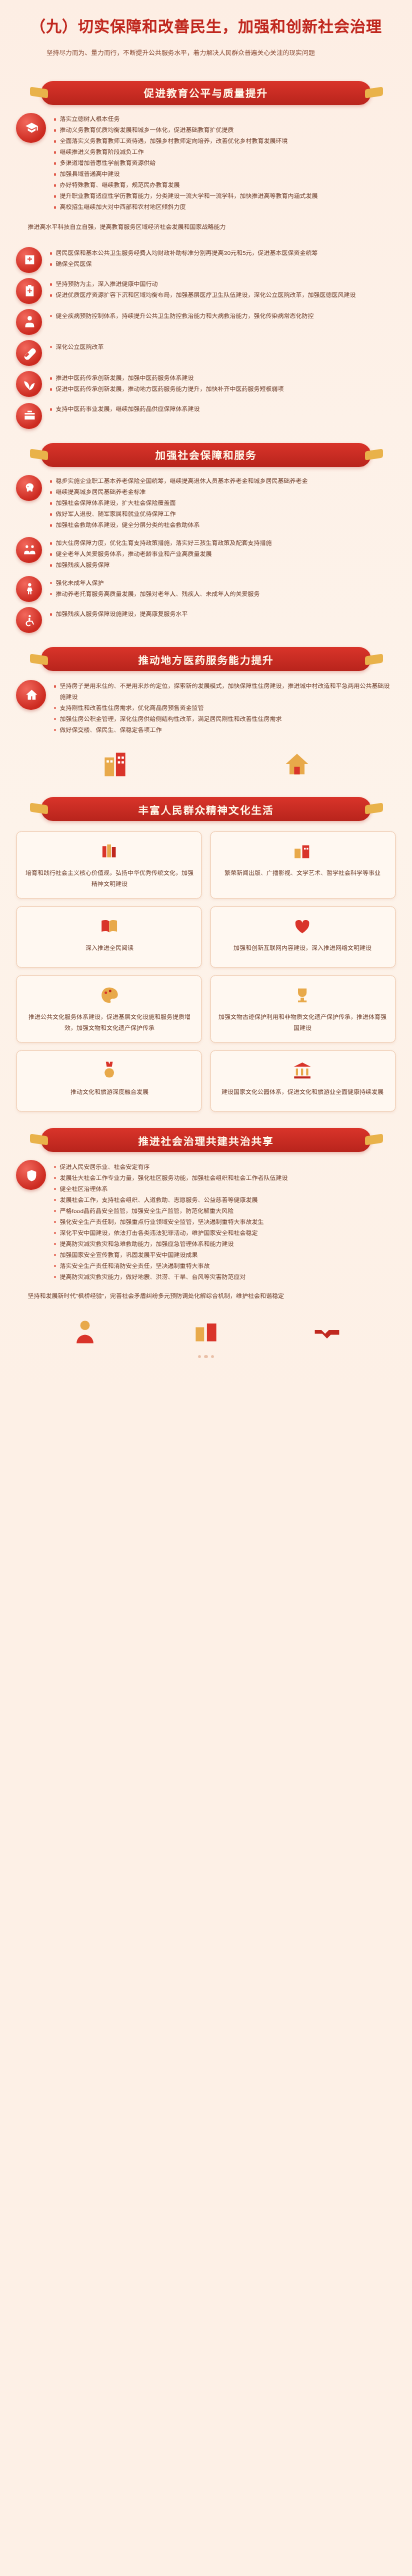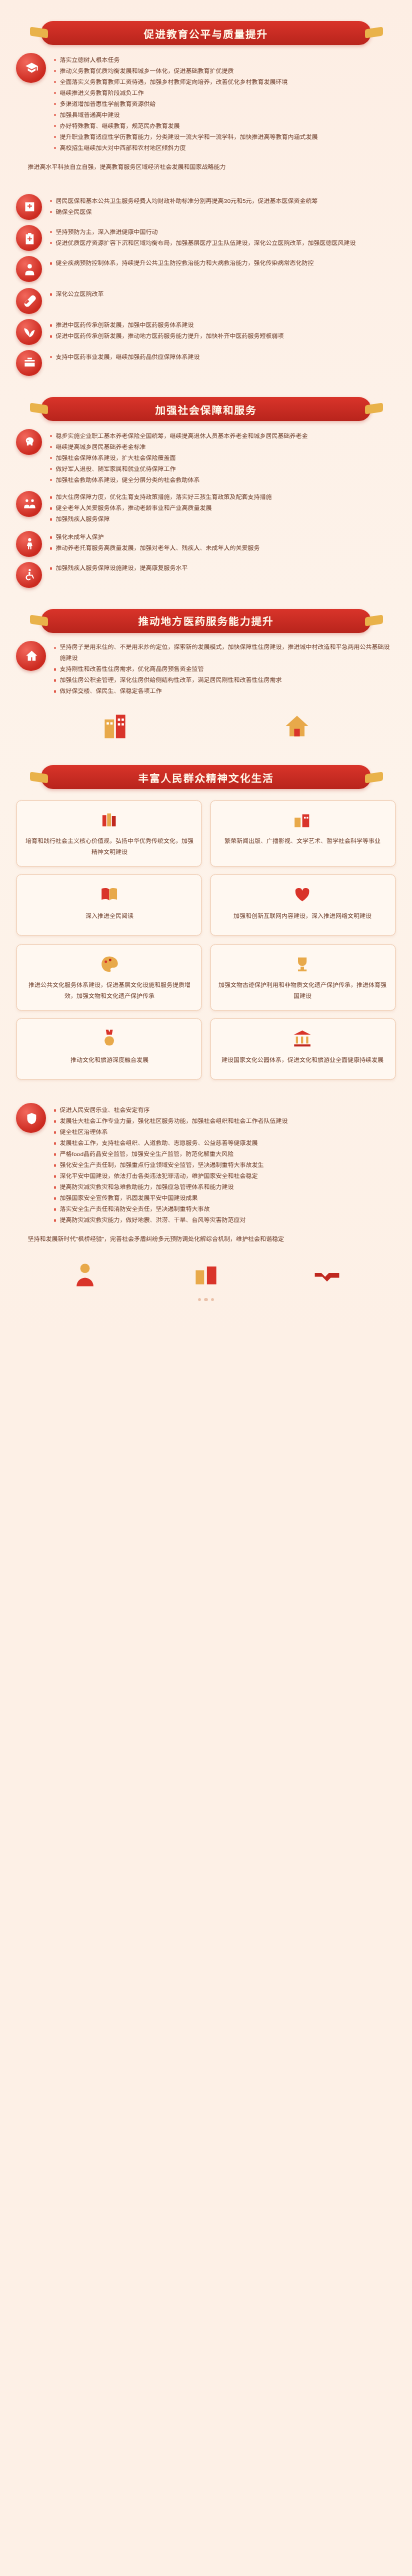--- a/index.html
+++ b/index.html
@@ -32,21 +32,21 @@
   .header-sub {
     margin: 9.3px 20.6px 0 20.6px;
     font-size: 6.4px;
     line-height: 1.9;
     color: #8a4a33;
     text-align: left;
     padding: 0 5.2px;
   }
   
   .section {
-    margin-top: 21px;
+    margin-top: 14px;
     padding: 0 13.4px;
   }
   .banner {
     position: relative;
     margin: 0 auto 8.2px auto;
     width: 330px;
     height: 24px;
     background: linear-gradient(180deg,#d9342a 0%, #b8241c 100%);
     border-radius: 12px;
     display: flex;
@@ -163,20 +163,24 @@
   }
   .divider-dots span {
     width: 3.1px; height: 3.1px; border-radius: 50%; background: #eac0a8;
   }
 </style>
 </head>
 <body>
 
 <div class="page">
 
+  <div class="header">
+    <div class="header-title">（九）切实保障和改善民生，加强和创新社会治理</div>
+    <div class="header-sub">坚持尽力而为、量力而行，不断提升公共服务水平，着力解决人民群众普遍关心关注的现实问题</div>
+  </div>
 
   <div class="section">
     <div class="banner">
       <span class="banner-text">促进教育公平与质量提升</span>
     </div>
     <div class="rows">
       <div class="row">
         <div class="icon-badge lg">
           <svg viewBox="0 0 24 24">
               <path d="M12 3 1 9l11 6 9-4.91V17h2V9L12 3zM5 13.18v4L12 21l7-3.82v-4L12 17l-7-3.82z"></path>
@@ -486,20 +490,23 @@
               <rect x="5" y="38" width="38" height="5" fill="#c0281f"></rect>
             </svg>
         </div>
         <div class="card-text">建设国家文化公园体系，促进文化和旅游业全面健康持续发展</div>
       </div>
 
     </div>
   </div>
 
   <div class="section">
+    <div class="banner">
+      <span class="banner-text">推进社会治理共建共治共享</span>
+    </div>
     <div class="rows">
       <div class="row">
         <div class="icon-badge lg">
           <svg viewBox="0 0 24 24">
               <path d="M12 2 4 5v7c0 5 3.5 9 8 10 4.5-1 8-5 8-10V5l-8-3z"></path>
             </svg>
         </div>
         <div class="row-body">
           <ul class="bullets">
             <li>促进人民安居乐业、社会安定有序</li>

